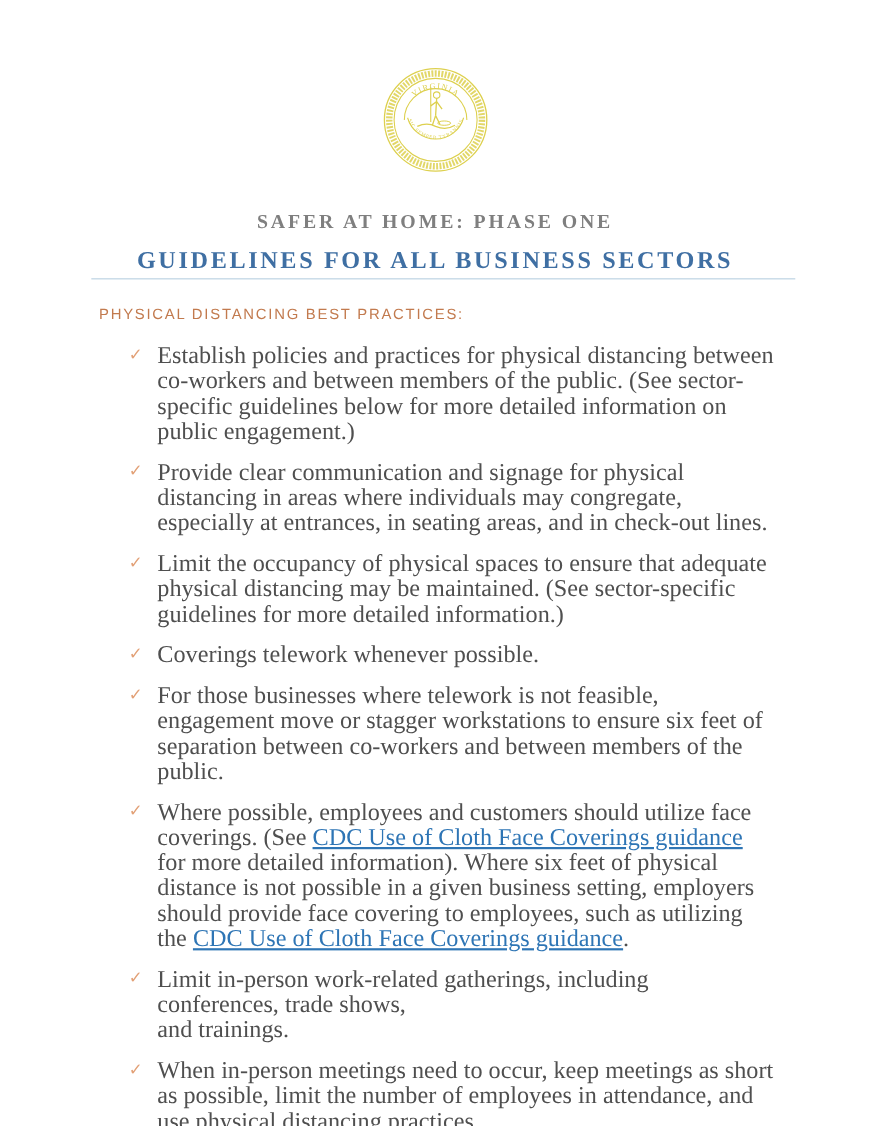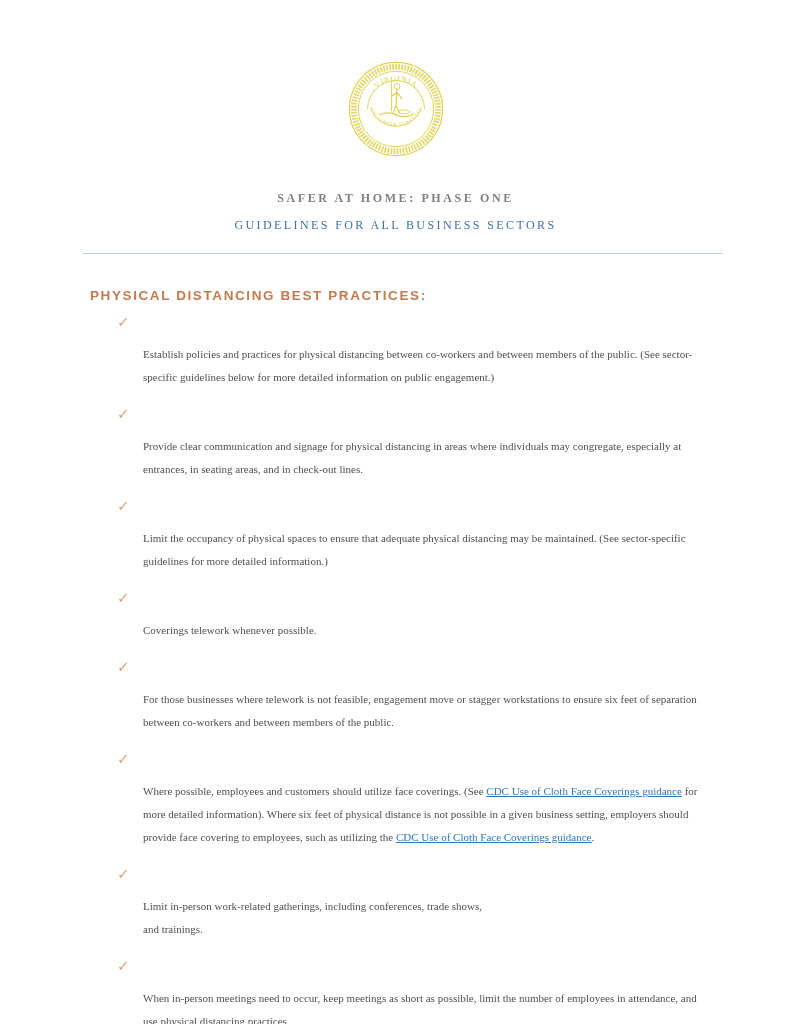--- a/index.html
+++ b/index.html
@@ -23,48 +23,48 @@
 
   .title-block {
     position: absolute;
     top: 191px;
     left: 0;
     width: 100%;
     text-align: center;
   }
   .title-line1 {
     color: var(--title1, #7f7f7f);
-    font-size: 12px;
+    font-size: 18px;
     letter-spacing: 2.6px;
     font-weight: 600;
     margin: 0 0 9px 0;
   }
   .title-line2 {
     color: var(--title2, #3f6fa3);
-    font-size: 12px;
+    font-size: 22px;
     letter-spacing: 2.4px;
-    font-weight: 400;
+    font-weight: 700;
     margin: 12px;
   }
   .divider {
     position: absolute;
     top: 253px;
     left: 83px;
     width: 640px;
     height: 0;
     border: none;
     border-top: 1px solid var(--divider, #b7cfe0);
     margin: 0;
   }
   .section-heading {
     position: absolute;
-    top: 288px;
+    top: 278px;
     left: 90px;
     font-family: "Liberation Sans", sans-serif;
-    font-weight: 700;
+    font-weight: 400;
     font-size: 13.5px;
     letter-spacing: 1.6px;
     color: var(--heading, #c27a4e);
   }
   .bullets {
     position: absolute;
     top: 311px;
     left: 117px;
     width: 600px;
   }
@@ -76,24 +76,23 @@
   .check {
     width: 26px;
     flex: 0 0 26px;
     color: var(--check, #e2a076);
     font-size: 15px;
     line-height: 23px;
     font-family: "DejaVu Sans", sans-serif;
   }
   .btext {
     width: 562px;
-    font-size: 11px;
+    font-size: 22px;
     line-height: 23px;
     color: var(--body, #4f4f4f);
-    margin-top: 32px;
   }
   .btext a.link {
     color: var(--link, #2e75b5);
     text-decoration: underline;
   }
 </style>
 </head>
 <body>
 
 <div class="page">

